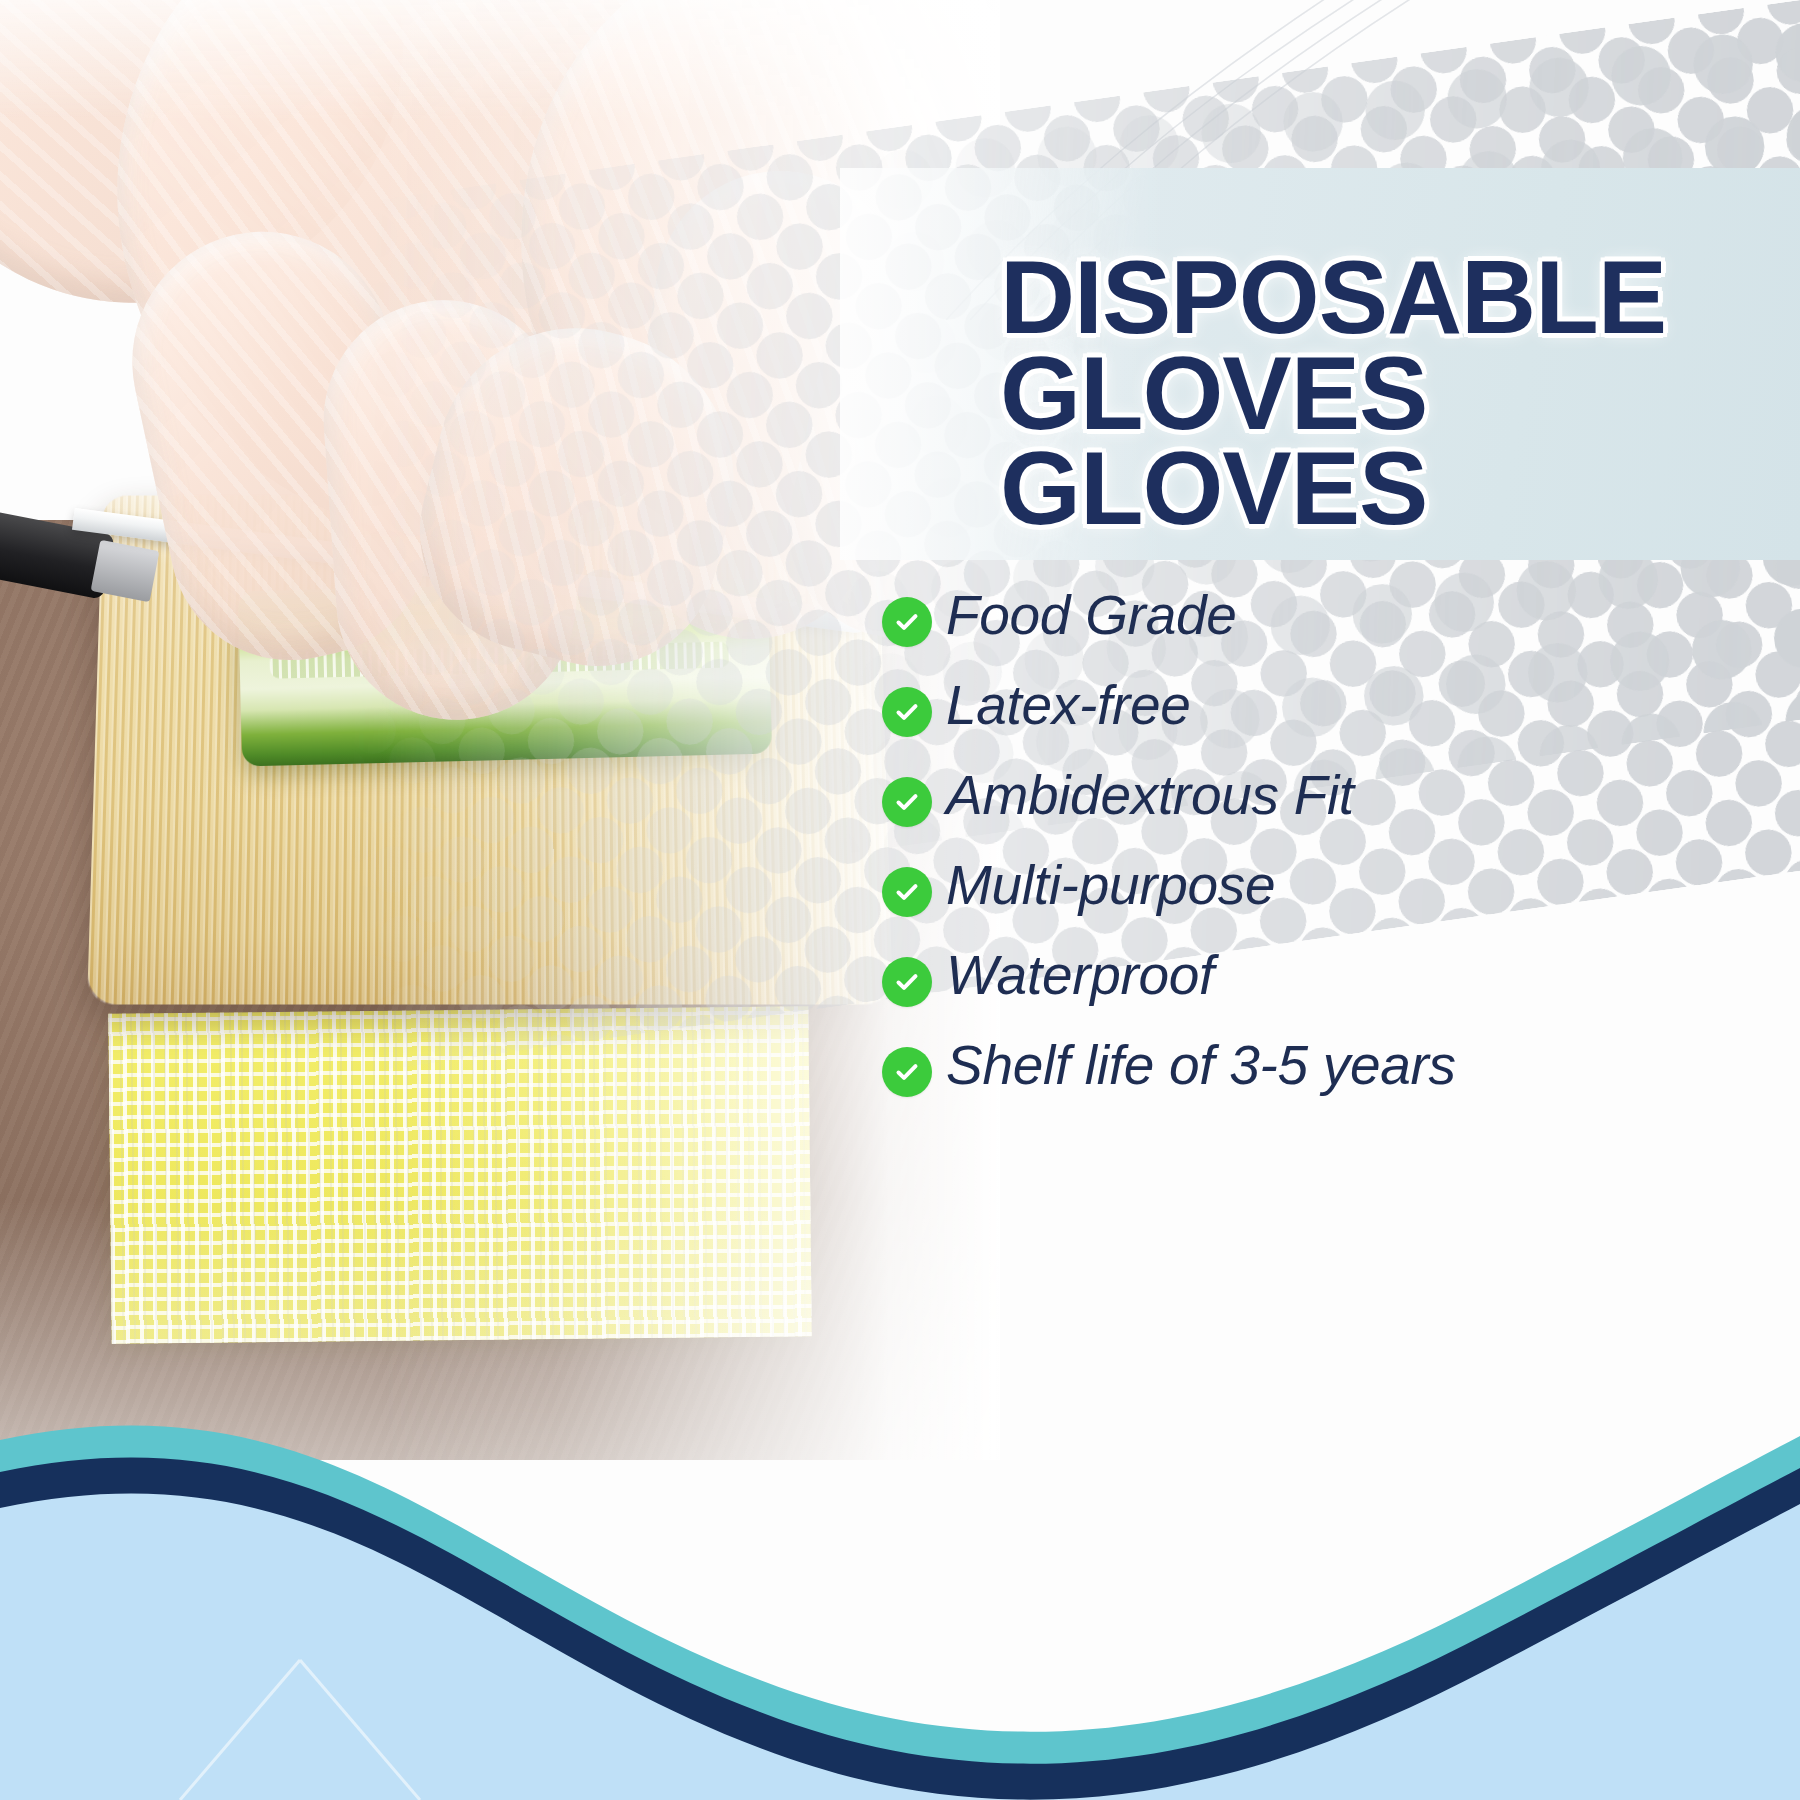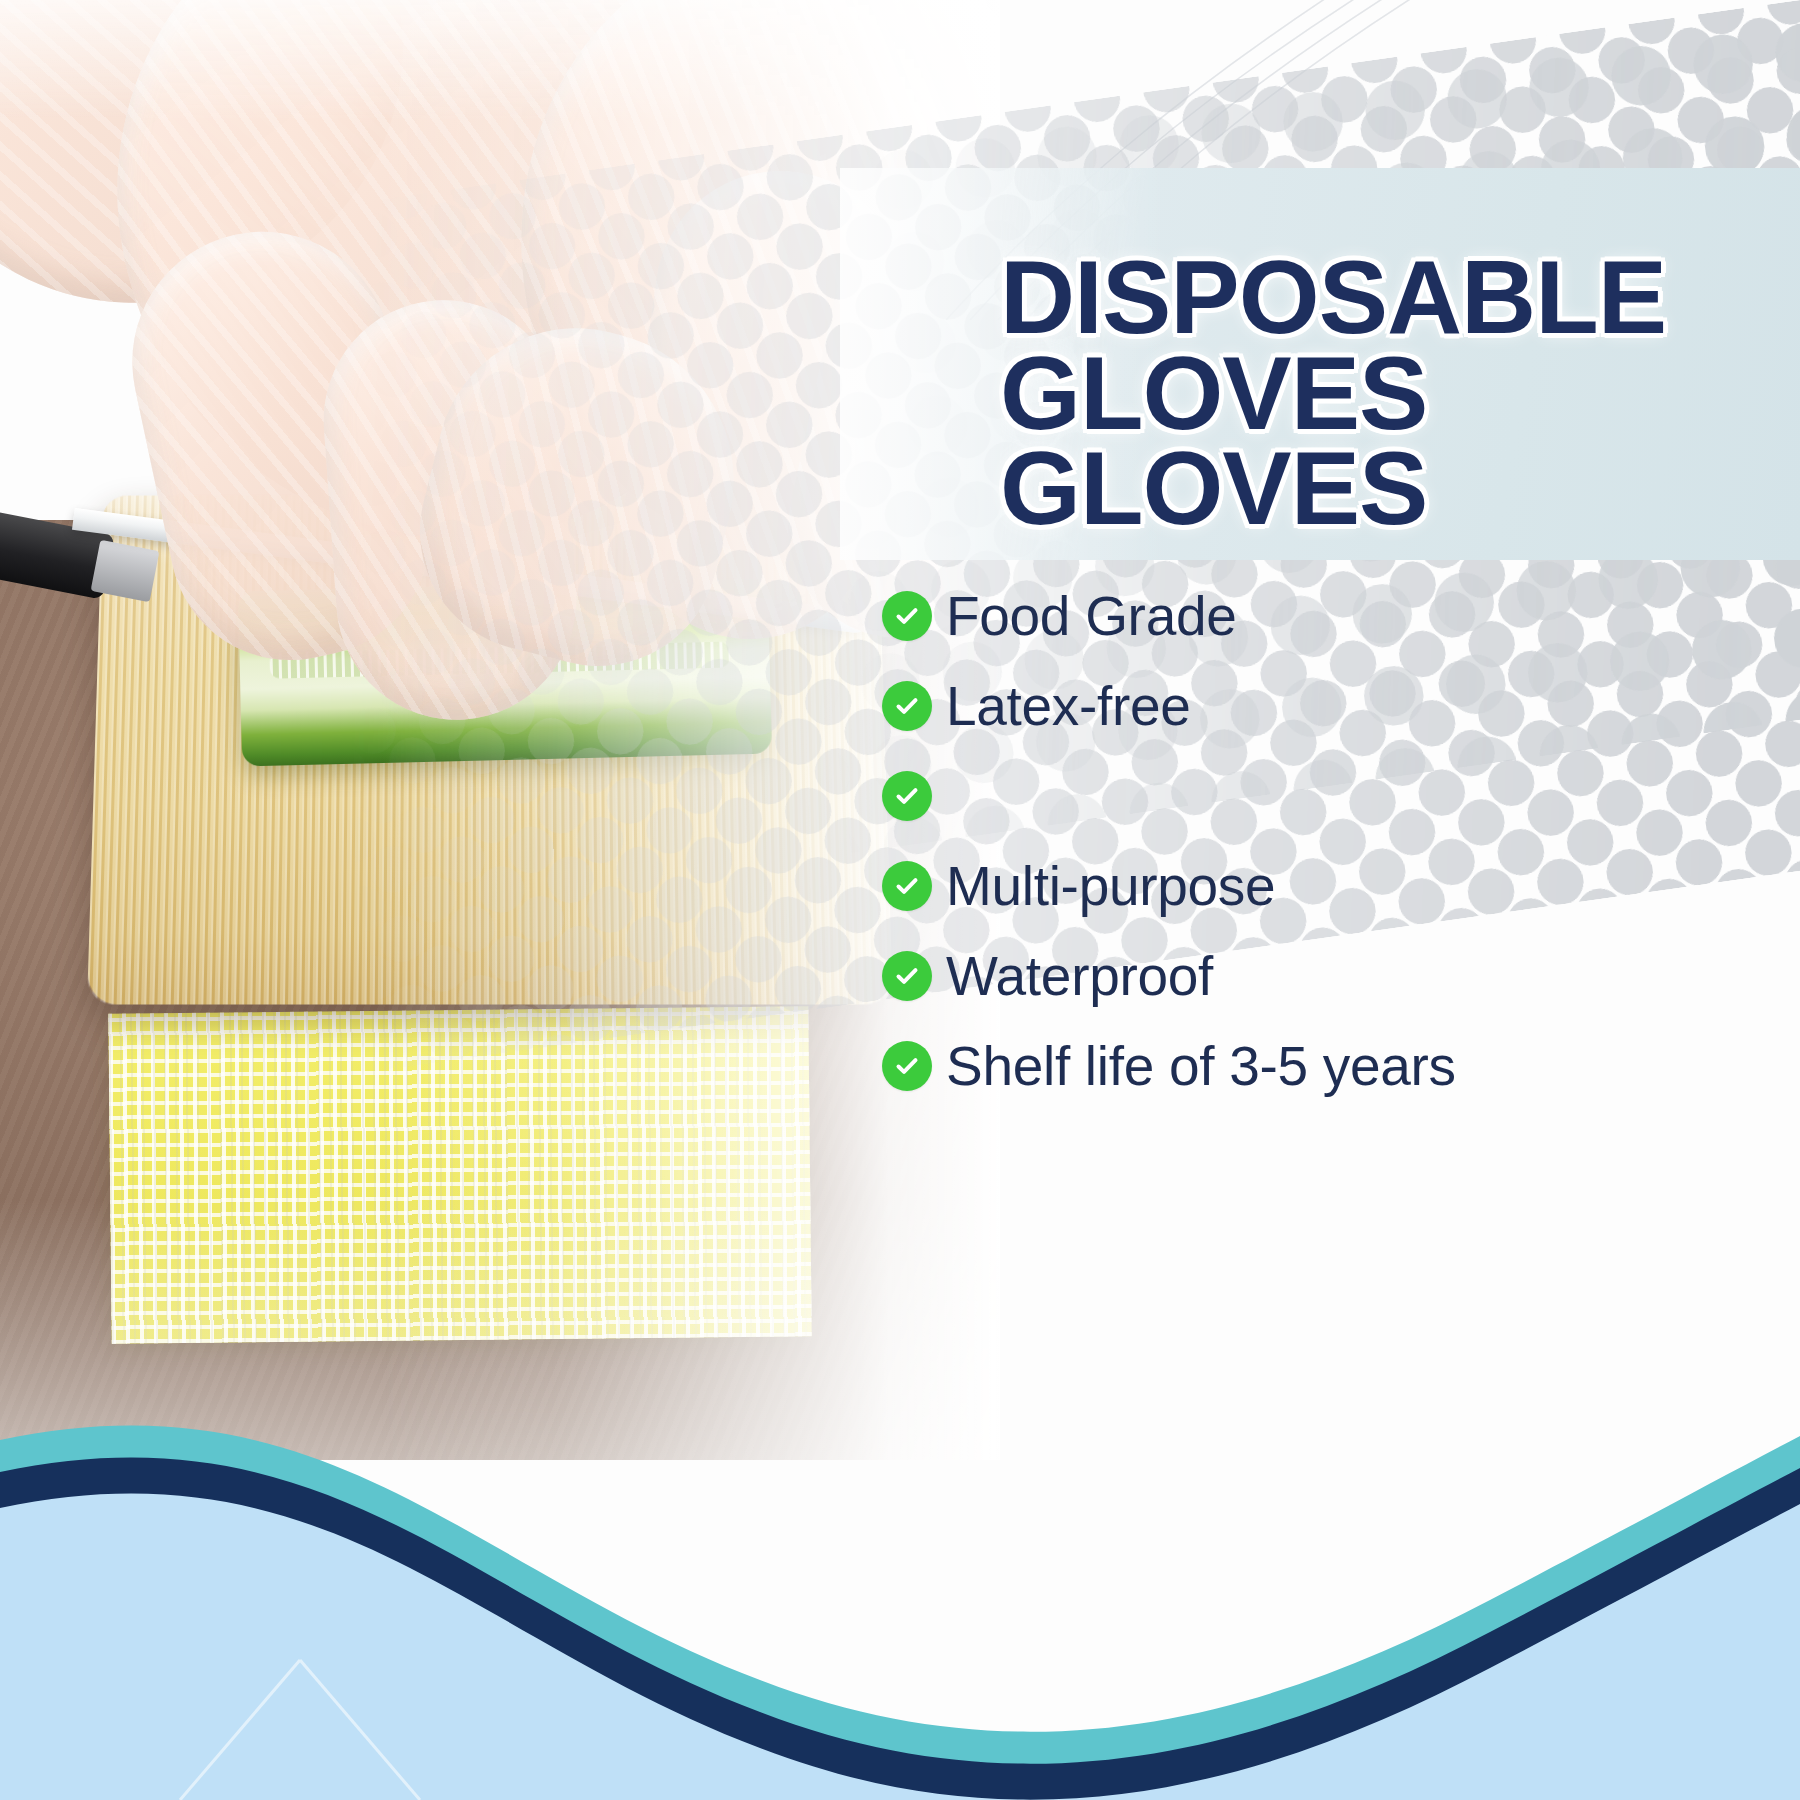--- a/index.html
+++ b/index.html
@@ -140,21 +140,21 @@
     text-shadow:
       0 0 0 #fff,
       -5px 0 0 #fff, 5px 0 0 #fff, 0 -5px 0 #fff, 0 5px 0 #fff,
       -4px -4px 0 #fff, 4px -4px 0 #fff, -4px 4px 0 #fff, 4px 4px 0 #fff,
       0 0 18px rgba(255,255,255,.95);
   }
   .title span{display:block;}
 
   
   .features{position:absolute;left:882px;top:585px;width:900px;}
-  .feat{display:flex;align-items:center;margin-bottom:28px;height:62px;}
+  .feat{display:flex;align-items:flex-end;margin-bottom:28px;height:62px;font-style:italic;}
   .tick{flex:0 0 auto;width:50px;height:50px;border-radius:50%;
     background:#3ccb3c;display:flex;align-items:center;justify-content:center;margin-right:14px;
     box-shadow:0 1px 2px rgba(0,0,0,.08);}
   .tick svg{display:block;}
   .feat-label{font-size:55px;color:#1e2d52;font-weight:400;letter-spacing:-.3px;white-space:nowrap;}
 
   
   .wave{position:absolute;left:0;bottom:0;width:1800px;height:560px;}
 </style>
 </head>
@@ -233,20 +233,21 @@
       </span>
       <span class="feat-label">Latex-free</span>
     </div>
 
     <div class="feat">
       <span class="tick">
         <svg width="30" height="30" viewBox="0 0 24 24">
             <path d="M5.2 12.4l4.4 4.3 9.2-9.4" stroke="#ffffff" stroke-width="3.2" stroke-linecap="round" stroke-linejoin="round" fill="none"></path>
           </svg>
       </span>
+      <span class="feat-label">Ambidextrous Fit</span>
     </div>
 
 
     <div class="feat">
       <span class="tick">
         <svg width="30" height="30" viewBox="0 0 24 24">
             <path d="M5.2 12.4l4.4 4.3 9.2-9.4" stroke="#ffffff" stroke-width="3.2" stroke-linecap="round" stroke-linejoin="round" fill="none"></path>
           </svg>
       </span>
       <span class="feat-label">Multi-purpose</span>

